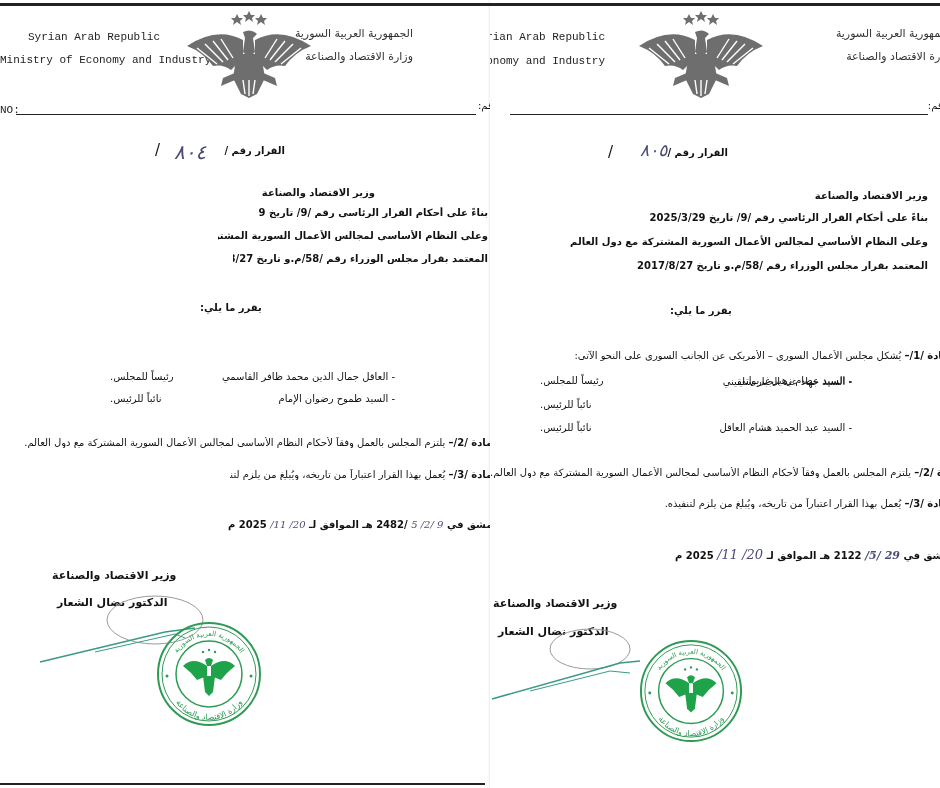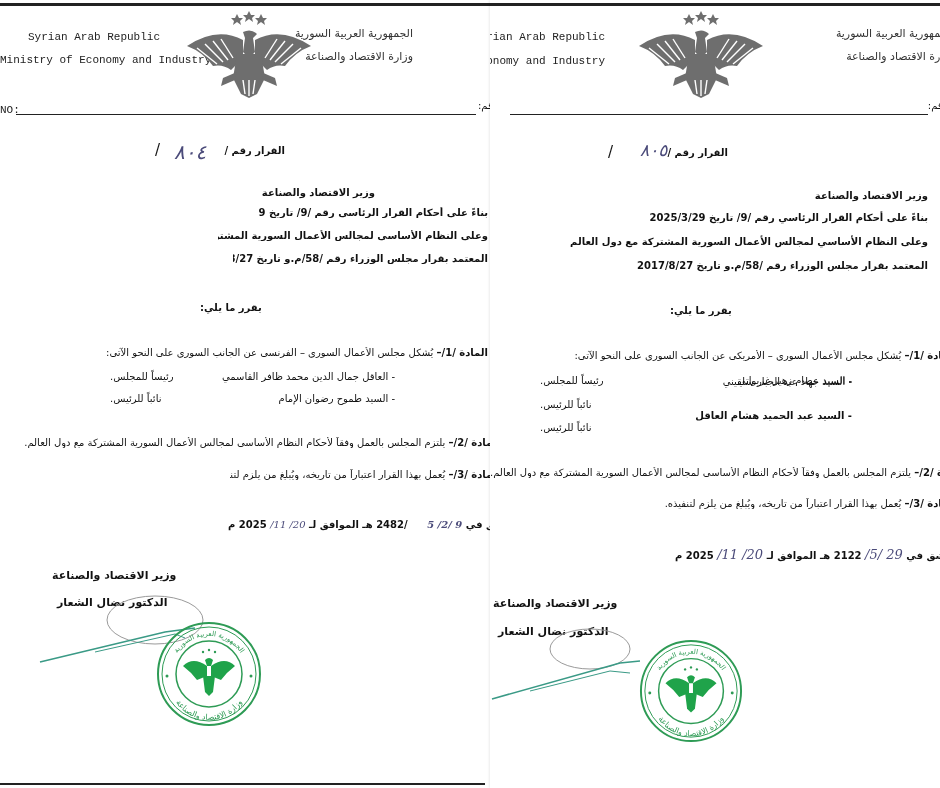--- a/index.html
+++ b/index.html
@@ -68,41 +68,37 @@
   <div class="abs hand" style="left:174px; top:140px; font-size:20px;text-align:right;">٨٠٤</div>
   <div class="abs" style="left:155px; top:141px; font-size:15px;">/</div>
 
   <div class="abs ar b s10" style="right:565px; top:187px;">وزير الاقتصاد والصناعة</div>
   <div class="abs ar b s10" style="right:452px; top:207px; width:230px; overflow:hidden; text-align:right;">بناءً على أحكام القرار الرئاسي رقم /9/ تاريخ 2025/3/29</div>
   <div class="abs ar b s10" style="right:452px; top:230px; width:270px; overflow:hidden; text-align:right;">وعلى النظام الأساسي لمجالس الأعمال السورية المشتركة مع دول العالم</div>
   <div class="abs ar b s10" style="right:452px; top:253px; width:255px; overflow:hidden; text-align:right;">المعتمد بقرار مجلس الوزراء رقم /58/م.و تاريخ 2017/8/27</div>
 
   <div class="abs ar b s10" style="left:200px; top:302px;">يقرر ما يلي:</div>
 
-  <div class="abs ar s10" style="right:452px; top:347px; width:395px; overflow:hidden; text-align:right;">
-    <span class="b">المادة /1/–</span>
-    <span>يُشكل مجلس الأعمال السوري – الفرنسي عن الجانب السوري على النحو الآتي:</span>
-  </div>
   <div class="abs ar s10" style="right:545px; top:371px;">- العاقل جمال الدين محمد ظافر القاسمي</div>
   <div class="abs ar s10" style="left:110px; top:371px;">رئيساً للمجلس.</div>
   <div class="abs ar s10" style="right:545px; top:393px;">- السيد طموح رضوان الإمام</div>
   <div class="abs ar s10" style="left:110px; top:393px;">نائباً للرئيس.</div>
 
   <div class="abs ar s10" style="right:440px; top:437px; width:490px; overflow:hidden; text-align:right;">
     <span class="b">المادة /2/–</span>
     <span>يلتزم المجلس بالعمل وفقاً لأحكام النظام الأساسي لمجالس الأعمال السورية المشتركة مع دول العالم.</span>
   </div>
   <div class="abs ar s10" style="right:440px; top:469px; width:270px; overflow:hidden; text-align:right;">
     <span class="b">المادة /3/–</span>
     <span>يُعمل بهذا القرار اعتباراً من تاريخه، ويُبلغ من يلزم لتنفيذه.</span>
   </div>
 
   <div class="abs ar b s10" style="left:228px; top:519px; direction:rtl;">
     <span>دمشق في</span>
-    <span class="hand" style="font-weight:bold;margin-left:16px;">9 /2/ 5</span>
+    <span class="hand" style="font-weight:normal;">9 /2/ 5</span>
     <span>/2482 هـ الموافق لـ</span>
     <span class="hand" style="font-weight:normal;">20/ 11/</span>
     <span>2025 م</span>
   </div>
 
   <div class="abs ar b" style="left:52px; top:569px; font-size:11px;">وزير الاقتصاد والصناعة</div>
   <div class="abs ar b" style="left:57px; top:596px; font-size:11px;">الدكتور نضال الشعار</div>
 
   <svg style="position:absolute; left:35px; top:590px;" width="170" height="80" viewBox="0 0 170 80">
     <ellipse cx="120" cy="30" rx="48" ry="24" fill="none" stroke="#9a9a9a" stroke-width="1"></ellipse>
@@ -189,39 +185,39 @@
   <div class="abs ar s10" style="right:0px; top:350px; width:420px; overflow:hidden; text-align:right; direction:ltr;">
     <span style="direction:rtl; unicode-bidi:embed; display:inline-block; margin-right:-16px;">
       <span class="b">المادة /1/–</span>
       <span>يُشكل مجلس الأعمال السوري – الأمريكي عن الجانب السوري على النحو الآتي:</span>
     </span>
   </div>
   <div class="abs ar s10" style="right:88px; top:375px;">- السيد عصام زهير غريواتي</div>
   <div class="abs ar s10" style="left:50px; top:375px;">رئيساً للمجلس.</div>
   <div class="abs ar s10" style="right:88px; top:376px;">- السيد جهاد عبد الجبار سلقيني</div>
   <div class="abs ar s10" style="left:50px; top:399px;">نائباً للرئيس.</div>
-  <div class="abs ar s10" style="right:88px; top:410px;font-weight:bold;">- السيد عبد الحميد هشام العاقل</div>
+  <div class="abs ar s10" style="right:88px; top:422px;">- السيد عبد الحميد هشام العاقل</div>
   <div class="abs ar s10" style="left:50px; top:422px;">نائباً للرئيس.</div>
 
   <div class="abs ar s10" style="right:0px; top:467px; width:450px; overflow:hidden; text-align:right; direction:ltr;">
     <span style="direction:rtl; unicode-bidi:embed; display:inline-block; margin-right:-16px;">
       <span class="b">المادة /2/–</span>
       <span>يلتزم المجلس بالعمل وفقاً لأحكام النظام الأساسي لمجالس الأعمال السورية المشتركة مع دول العالم.</span>
     </span>
   </div>
   <div class="abs ar s10" style="right:0px; top:498px; width:420px; overflow:hidden; text-align:right; direction:ltr;">
     <span style="direction:rtl; unicode-bidi:embed; display:inline-block; margin-right:-16px;">
       <span class="b">المادة /3/–</span>
       <span>يُعمل بهذا القرار اعتباراً من تاريخه، ويُبلغ من يلزم لتنفيذه.</span>
     </span>
   </div>
 
   <div class="abs ar b s10" style="left:185px; top:547px;">
     <span>دمشق في</span>
-    <span class="hand" style="font-weight:normal; font-size:13px;">29 /5/</span>
+    <span class="hand" style="font-weight:bold; font-size:11px;">29 /5/</span>
     <span>2122 هـ الموافق لـ</span>
     <span class="hand" style="font-weight:normal; font-size:13px;">20/ 11/</span>
     <span>2025 م</span>
   </div>
 
   <div class="abs ar b" style="left:3px; top:597px; font-size:11px;">وزير الاقتصاد والصناعة</div>
   <div class="abs ar b" style="left:8px; top:625px; font-size:11px;">الدكتور نضال الشعار</div>
 
   <svg style="position:absolute; left:0px; top:625px;" width="180" height="80" viewBox="0 0 180 80">
     <ellipse cx="100" cy="24" rx="40" ry="20" fill="none" stroke="#9a9a9a" stroke-width="1"></ellipse>

